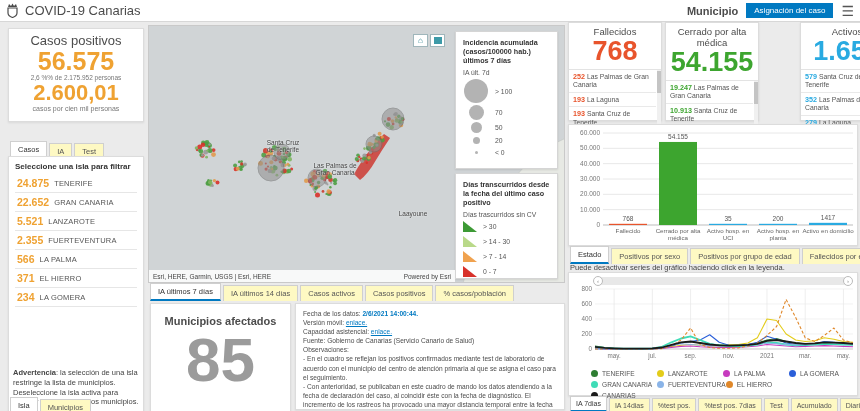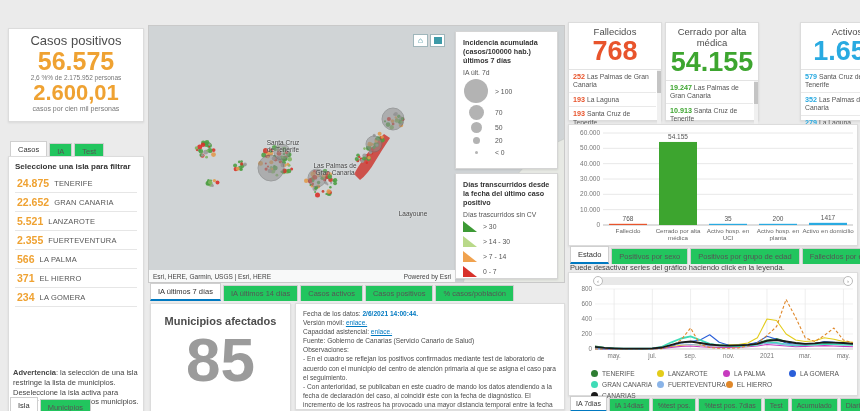--- a/index.html
+++ b/index.html
@@ -18,21 +18,21 @@
 
   
   #positives-card { left:8px; top:28px; width:136px; height:94px; text-align:center; padding-top:4px; }
   #positives-title { font-size:13px; color:#4c4c4c; }
   #positives-total { font-size:25px; font-weight:bold; color:#efa232; line-height:1.05; }
   #positives-sub { font-size:6.5px; color:#777; }
   #positives-rate { font-size:22px; font-weight:bold; color:#efa232; line-height:1.1; }
   #positives-rate-label { font-size:7px; color:#777; }
 
   .tabrow { position:absolute; display:flex; align-items:flex-end; }
-  .tab { font-size:7.5px; color:#555; background:#22c55e; border:1px solid #cfcfcf; border-bottom:none; padding:3px 7px 3px 7px; margin-right:2px; cursor:pointer; white-space:nowrap; }
+  .tab { font-size:7.5px; color:#555; background:#fef9c3; border:1px solid #cfcfcf; border-bottom:none; padding:3px 7px 3px 7px; margin-right:2px; cursor:pointer; white-space:nowrap; }
   .tab.active { background:#fff; color:#333; border-bottom:2px solid #0079c1; }
   #positives-tabs { left:10px; top:141px; }
 
   #island-card { left:8px; top:156px; width:136px; height:256px; padding:5px 6px; }
   #island-header { font-size:8px; font-weight:bold; color:#333; margin-bottom:3px; }
   .island-row { display:flex; align-items:center; gap:5px; border-bottom:1px solid #e6e6e6; padding:3px 2px; cursor:pointer; }
   .island-value { font-size:10.5px; font-weight:bold; color:#efa232; }
   .island-name { font-size:7.5px; color:#555; letter-spacing:.2px; }
   #warning { position:absolute; left:4px; bottom:4px; width:126px; font-size:7.5px; color:#444; line-height:1.3; }
   #left-tabs { left:10px; top:397px; }
@@ -86,20 +86,32 @@
   #bottom-tabs { left:570px; top:396px; }
   #bottom-tabs .tab { padding:3px 5px; font-size:7px; }
 
   svg text { font-family:"Liberation Sans", sans-serif; }
 </style>
 </head>
 <body>
 
 <div id="app">
 
+  <div id="topbar">
+    <svg id="logo" viewBox="0 0 13 15">
+      <path d="M2 4 L3 1 L5 3 L6.5 0.5 L8 3 L10 1 L11 4 Z" fill="#4a4a4a"></path>
+      <path d="M2 5 h9 v5 q0 3 -4.5 4.5 Q2 13 2 10 Z" fill="none" stroke="#4a4a4a" stroke-width="1.2"></path>
+    </svg>
+    <span id="app-title">COVID-19 Canarias</span>
+    <div id="topbar-right">
+      <span id="municipio-label">Municipio</span>
+      <button id="assign-btn">Asignación del caso</button>
+      <span id="menu-icon">☰</span>
+    </div>
+  </div>
 
   <div id="positives-card" class="card">
     <div id="positives-title">Casos positivos</div>
     <div id="positives-total">56.575</div>
     <div id="positives-sub">2,6 %% de 2.175.952 personas</div>
     <div id="positives-rate">2.600,01</div>
     <div id="positives-rate-label">casos por cien mil personas</div>
   </div>
   <div id="positives-tabs" class="tabrow">
       <div class="tab active">Casos</div>

